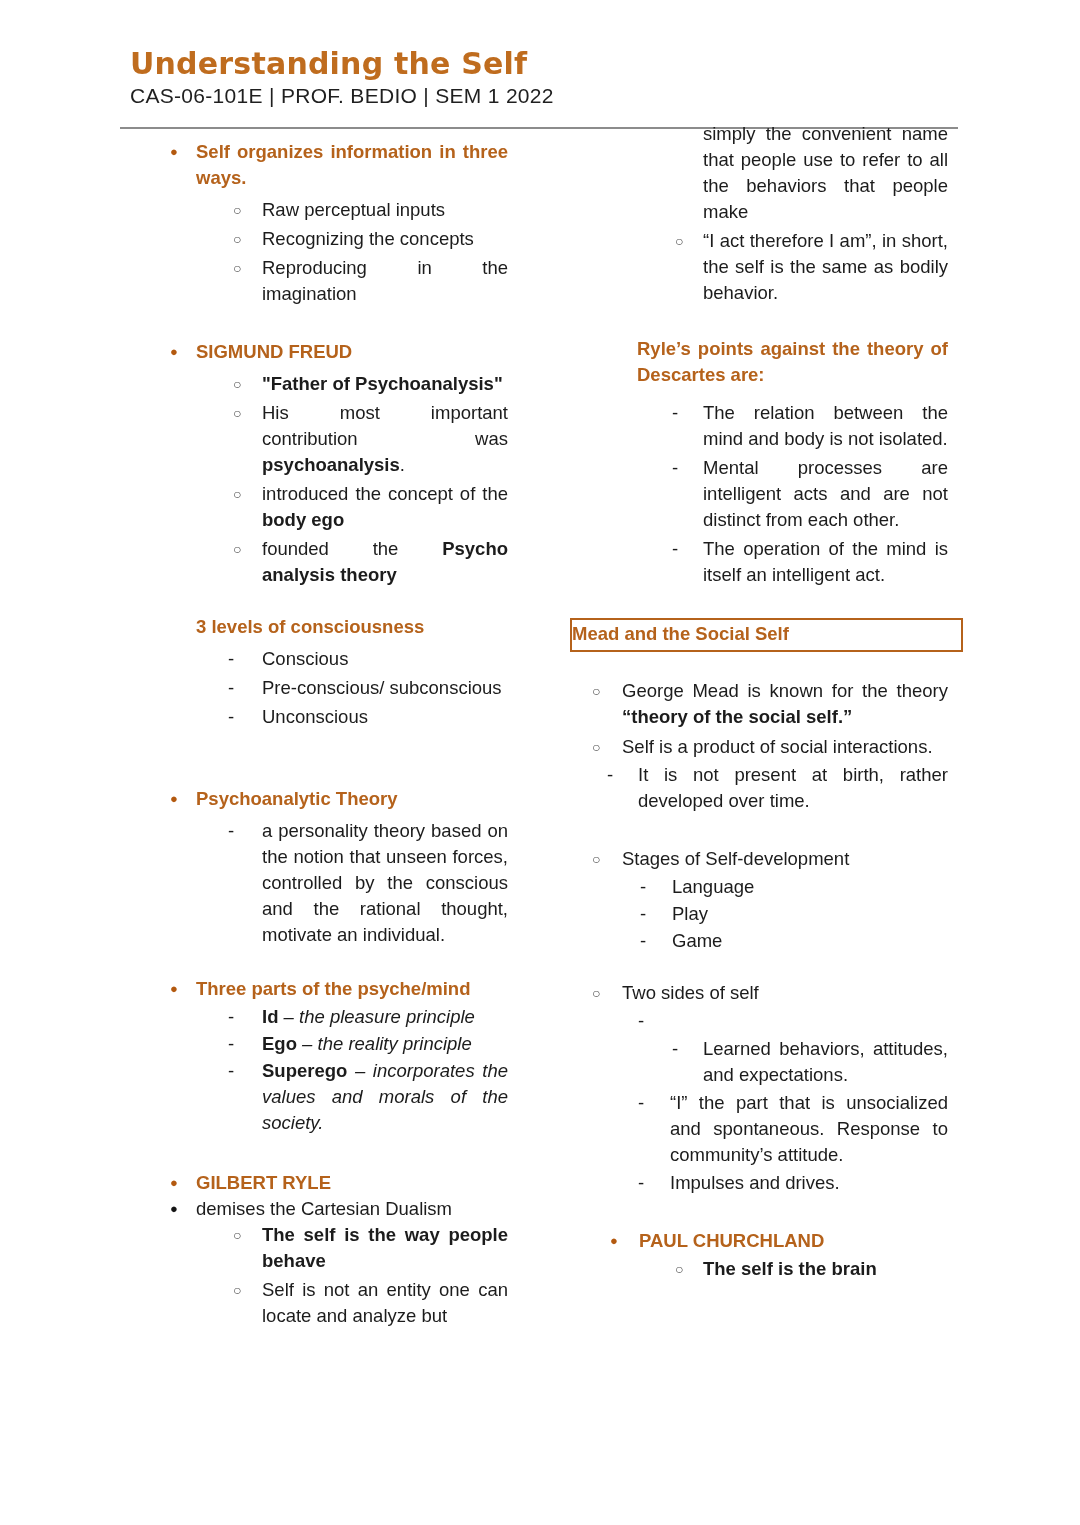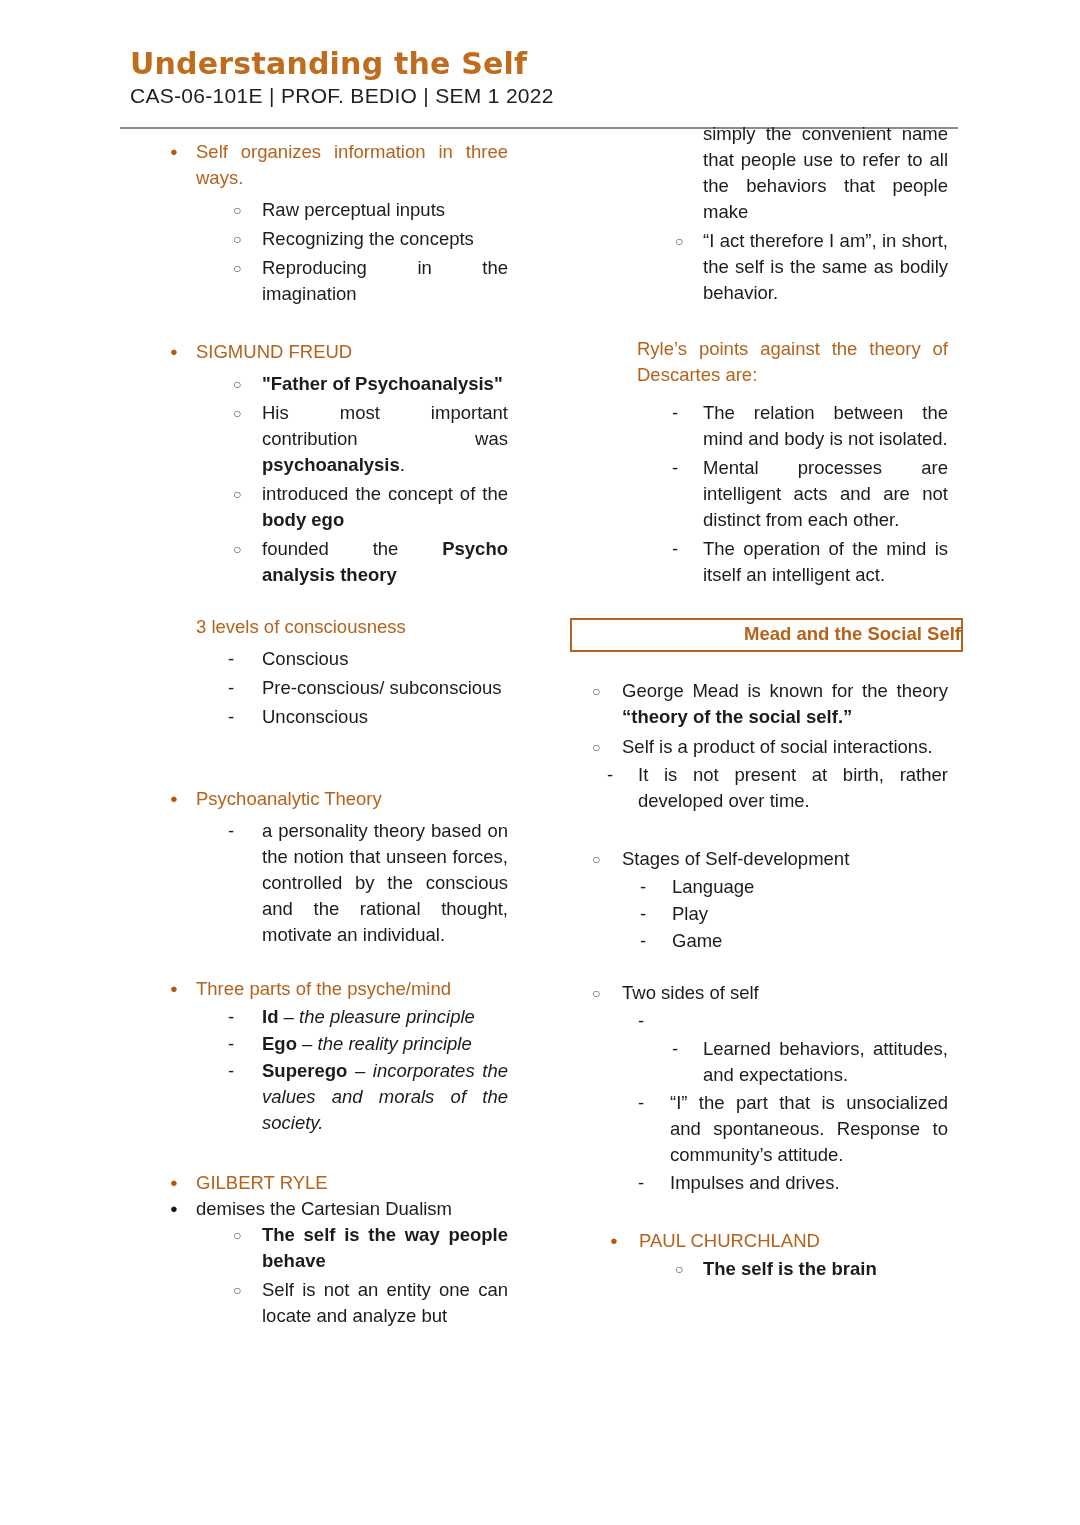--- a/index.html
+++ b/index.html
@@ -23,21 +23,21 @@
   .col-right{left:570px;top:121px;width:378px}
 
   .row{display:flex;align-items:flex-start}
   .row .t{flex:1}
   .just{text-align:justify;text-align-last:left;-moz-text-align-last:left}
   .m{flex:0 0 auto;line-height:26px}
   .m-dot{width:26px;color:var(--bullet);font-size:13px}
   .m-dot.black{color:#151515}
   .m-circ{width:29px;color:#4f4f4f;font-size:14px}
   .m-dash{width:34px}
-  .head{color:var(--accent);font-weight:normal}
+  .head{color:var(--accent);font-weight:bold}
   .b{font-weight:bold}
   .i{font-style:italic}
 
   
   .p-head{padding-left:10px}
   .p-sub{padding-left:36px}
   .p-circ{padding-left:73px}
   .p-dash{padding-left:68px}
 
   
@@ -51,21 +51,21 @@
   .r-circ1 .m{width:30px}
   .r-dash1a{padding-left:37px}
   .r-dash1a .m{width:31px}
   .r-dash1b{padding-left:70px}
   .r-dash1b .m{width:32px}
   .r-dash1c{padding-left:68px}
   .r-dash1c .m{width:32px}
   .r-bullet{padding-left:40px}
   .r-bullet .m{width:29px}
 
-  .mead-box{width:calc(100% + 15px);border:2px solid var(--accent);text-align:right;
+  .mead-box{width:calc(100% + 15px);border:2px solid var(--accent);text-align:left;
             padding:1px 0 3px;margin-bottom:26px}
   .mead-box .t{color:var(--accent);font-weight:bold}
 
   .mb1{margin-bottom:1px}.mb2{margin-bottom:2px}.mb3{margin-bottom:3px}.mb4{margin-bottom:4px}
   .mb6{margin-bottom:6px}.mb12{margin-bottom:12px}.mb26{margin-bottom:26px}.mb28{margin-bottom:28px}
   .mb30{margin-bottom:30px}.mb32{margin-bottom:32px}.mb34{margin-bottom:34px}.mb56{margin-bottom:56px}
 </style>
 </head>
 <body>
 

